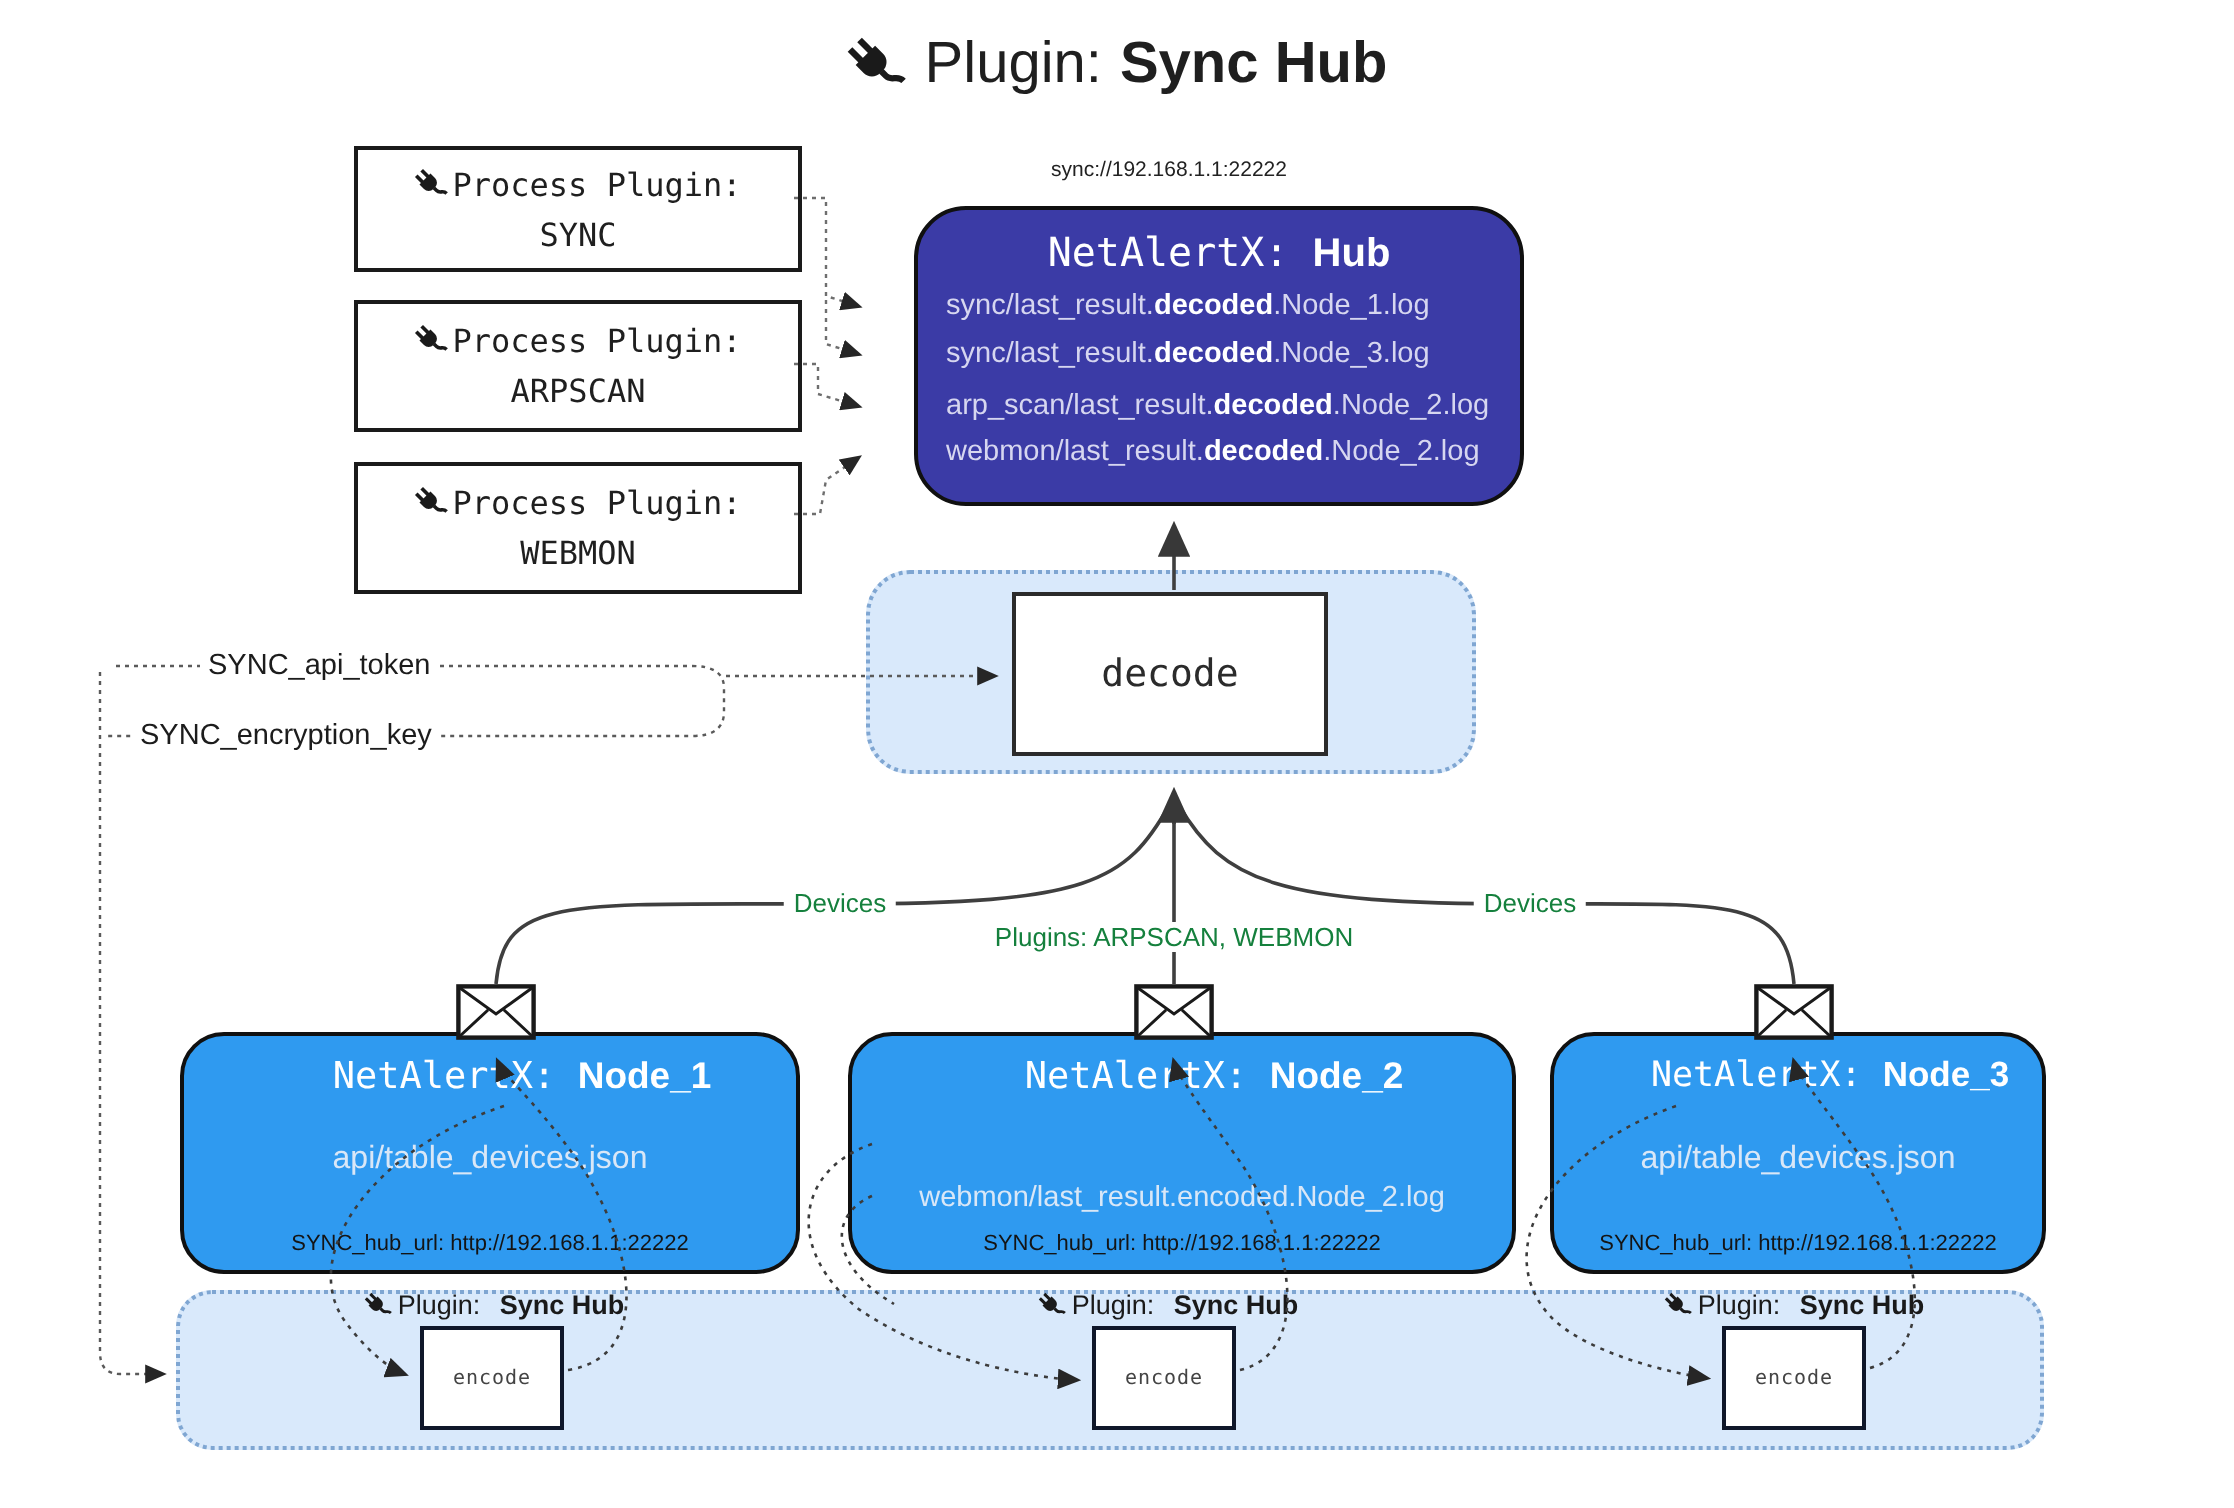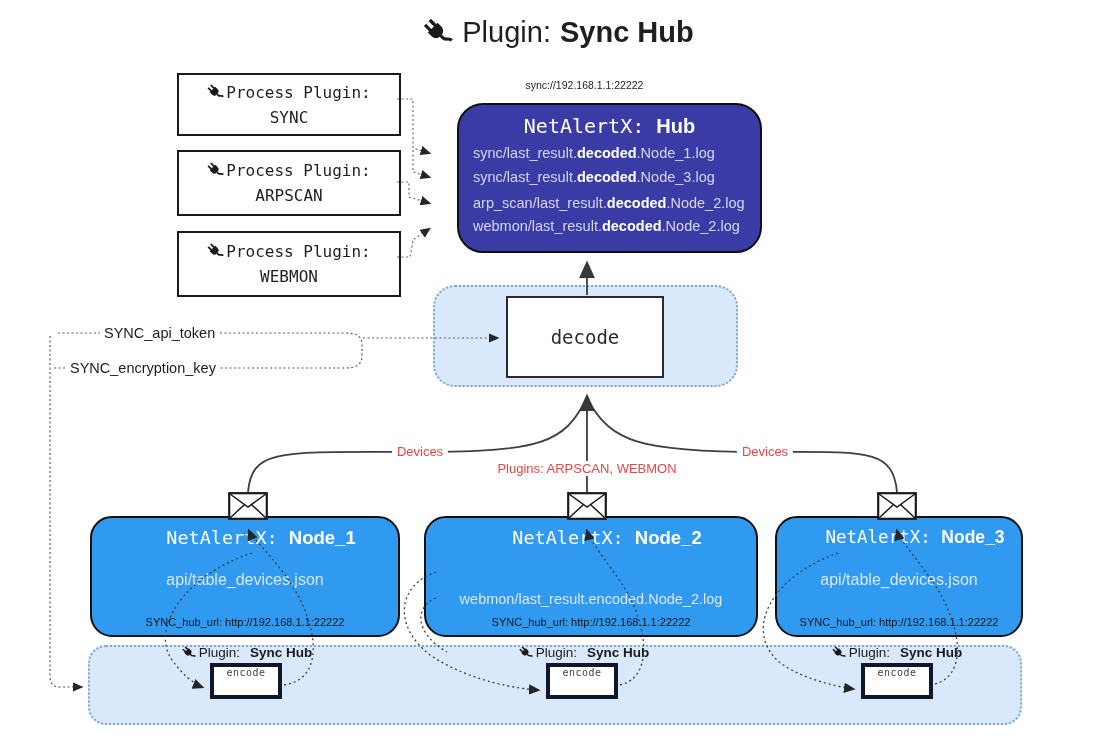--- a/index.html
+++ b/index.html
@@ -32,36 +32,36 @@
   .panel{background:#d9e9fb;border:2px dotted #7fa6d2;box-sizing:border-box;}
   #decode-panel{left:433px;top:285px;width:305px;height:102px;border-radius:22px;}
   #decode-box{left:506px;top:296px;width:158px;height:82px;background:#fff;border:2.5px solid #2b2b2b;
               box-sizing:border-box;display:flex;align-items:center;justify-content:center;
               font-family:"DejaVu Sans Mono",monospace;font-size:19px;color:#2b2b2b;}
 
   
   .cfg{background:#fff;padding:0 4px;font-size:14.5px;color:#1c1c1c;white-space:nowrap;}
 
   
-  .edge-label{background:#fff;padding:0 5px;font-size:13px;color:#ef4444;white-space:nowrap;
+  .edge-label{background:#fff;padding:0 5px;font-size:13px;color:#15803d;white-space:nowrap;
               transform:translateX(-50%);}
 
   
   .node{top:516px;height:121px;background:#2f9af0;border:2.5px solid #101010;border-radius:22px;
         box-sizing:border-box;}
   .node-title{left:0;right:0;top:9px;text-align:center;color:#fff;white-space:nowrap;
               font-family:"DejaVu Sans Mono",monospace;font-size:18.5px;padding-left:32px;}
   .node-title b{font-family:"Liberation Sans",sans-serif;font-weight:800;}
   .node-file{left:0;right:0;text-align:center;color:#d9e7f7;font-size:15px;white-space:nowrap;}
   .node-url{left:0;right:0;bottom:7px;text-align:center;color:#141414;font-size:11px;white-space:nowrap;}
 
   
   #encode-panel{left:88px;top:645px;width:934px;height:80px;border-radius:18px;}
-  .encbox{top:663px;width:72px;height:36px;background:#fff;border:4px solid #0f172a;box-sizing:border-box;
-          display:flex;justify-content:center;
+  .encbox{top:663px;width:72px;height:52px;background:#fff;border:2px solid #0f172a;box-sizing:border-box;
+          display:flex;align-items:center;justify-content:center;
           font-family:"DejaVu Sans Mono",monospace;font-size:10px;letter-spacing:0.5px;color:#444;}
   .enclabel{top:645px;width:180px;transform:translateX(-50%);display:flex;justify-content:center;
             align-items:center;gap:3px;font-size:13.5px;color:#1a1a1a;white-space:nowrap;}
   .enclabel b{font-weight:800;}
 
   
   #overlay{position:absolute;left:0;top:0;pointer-events:none;}
   .env{position:absolute;width:40px;height:28px;}
 </style>
 </head>

